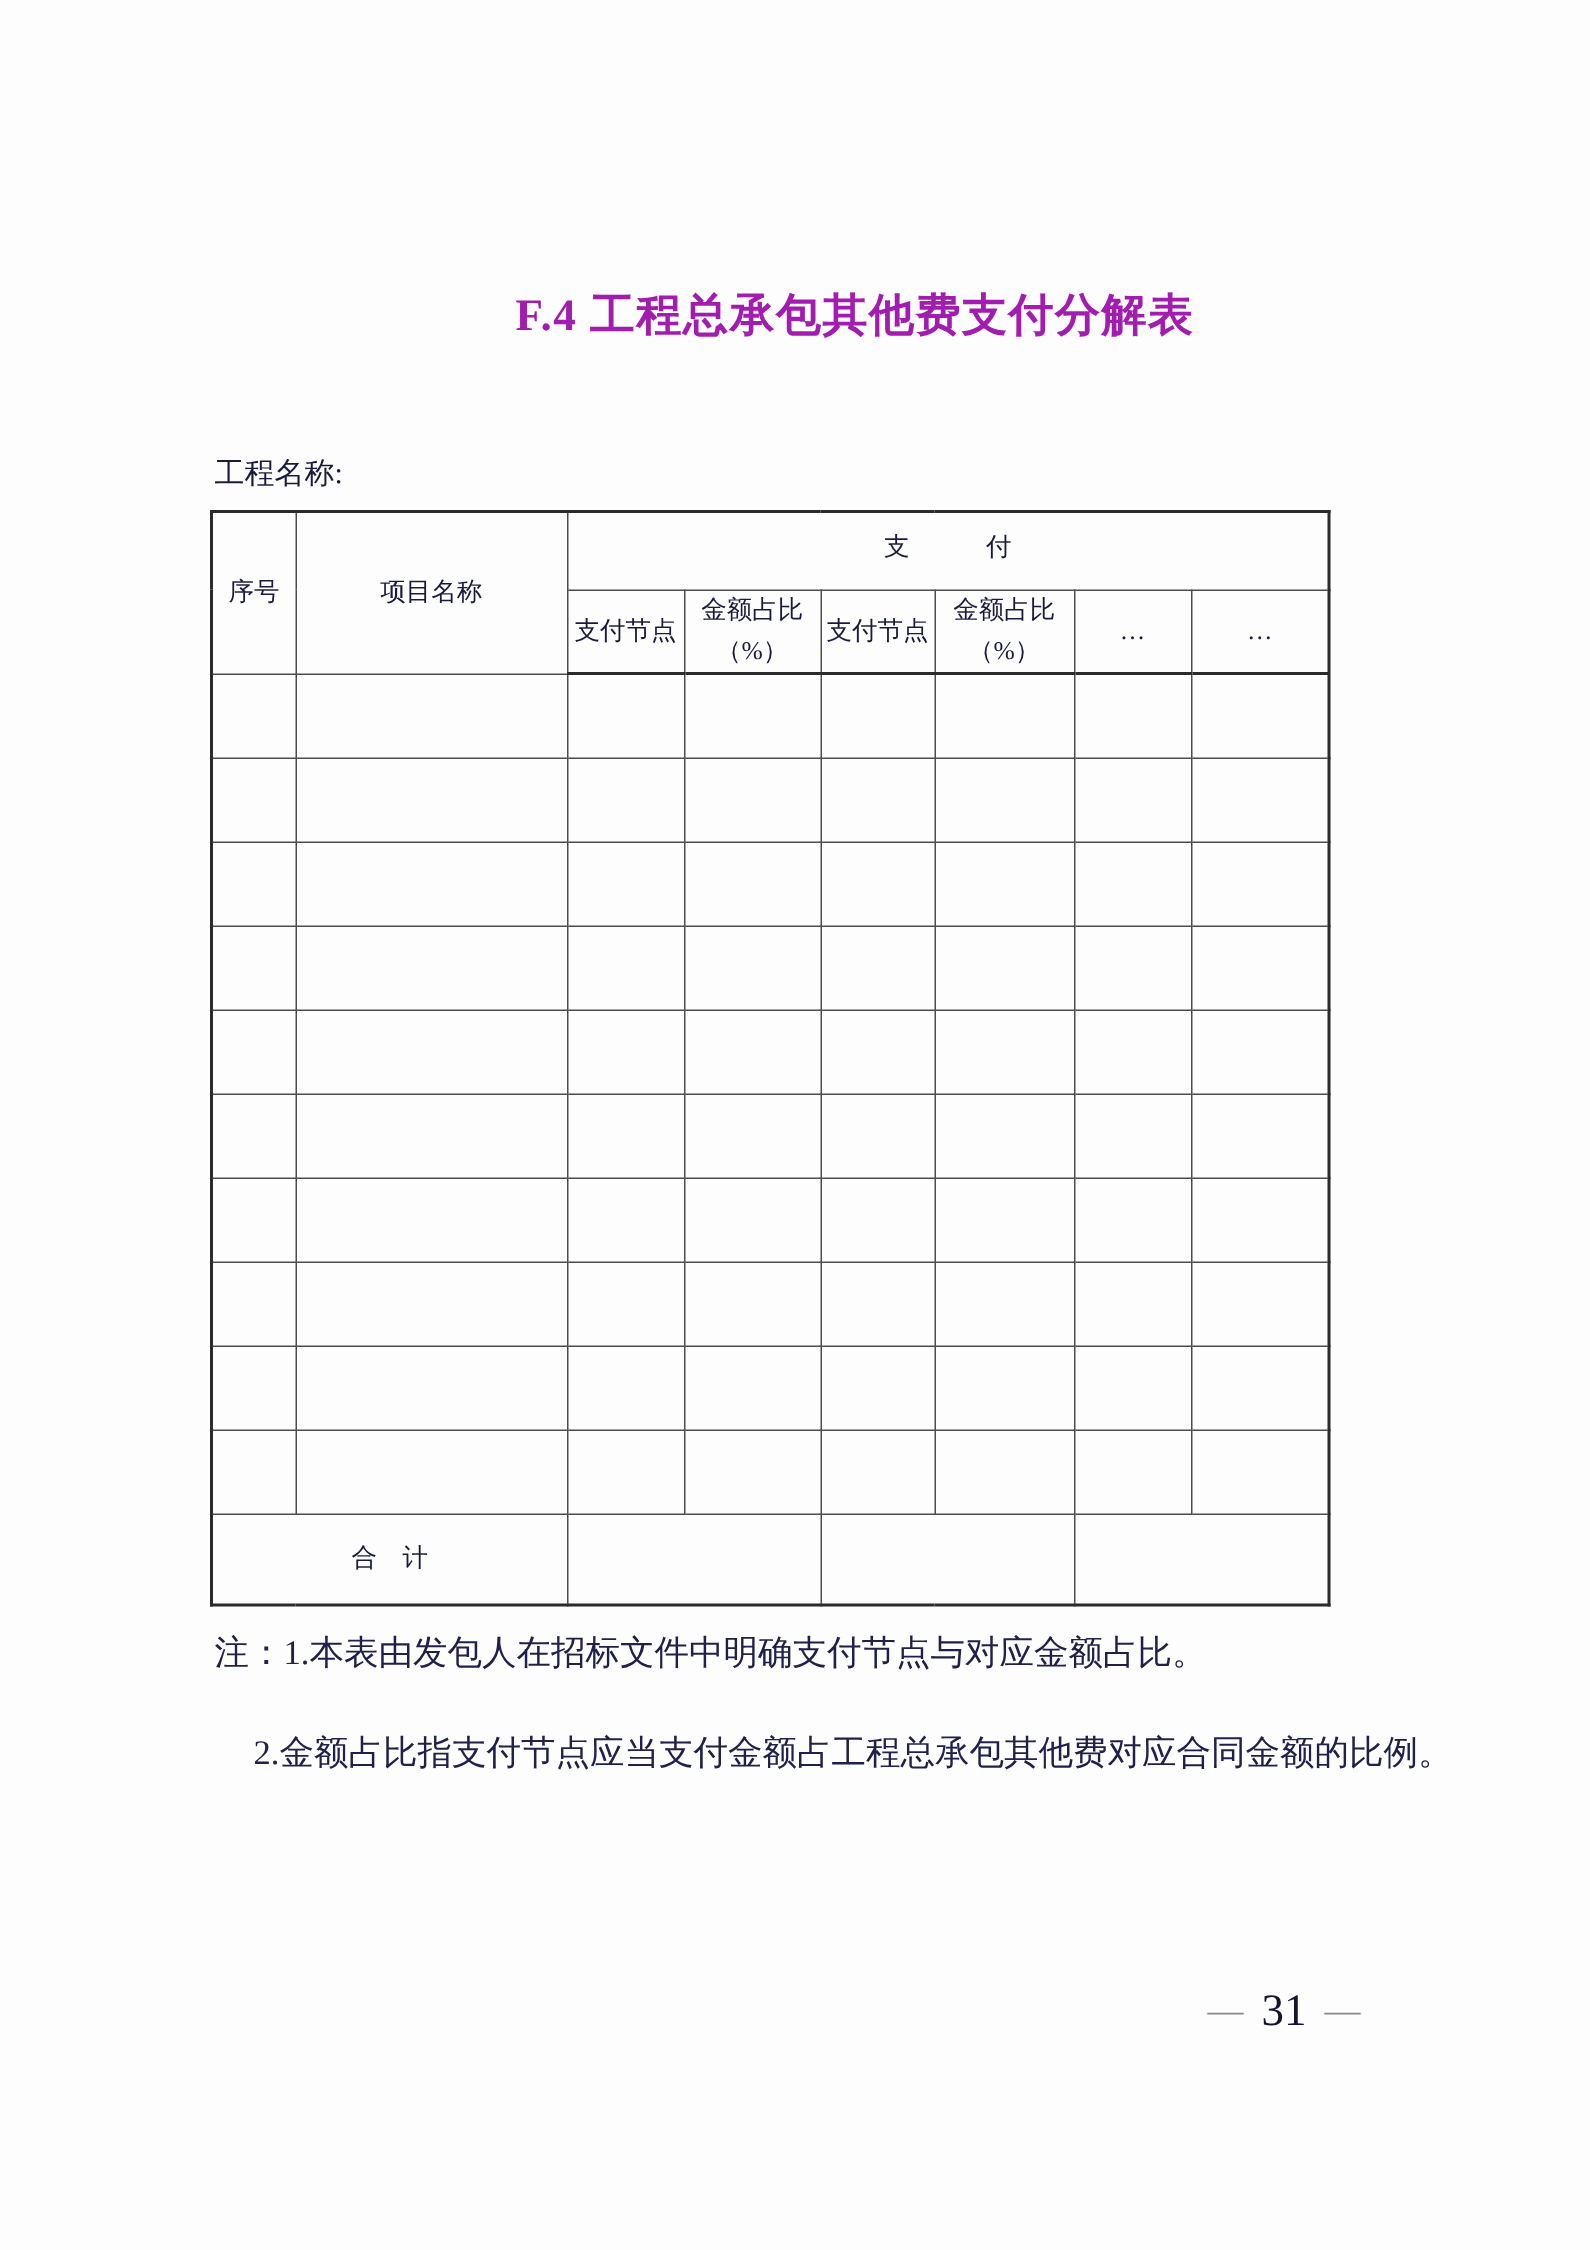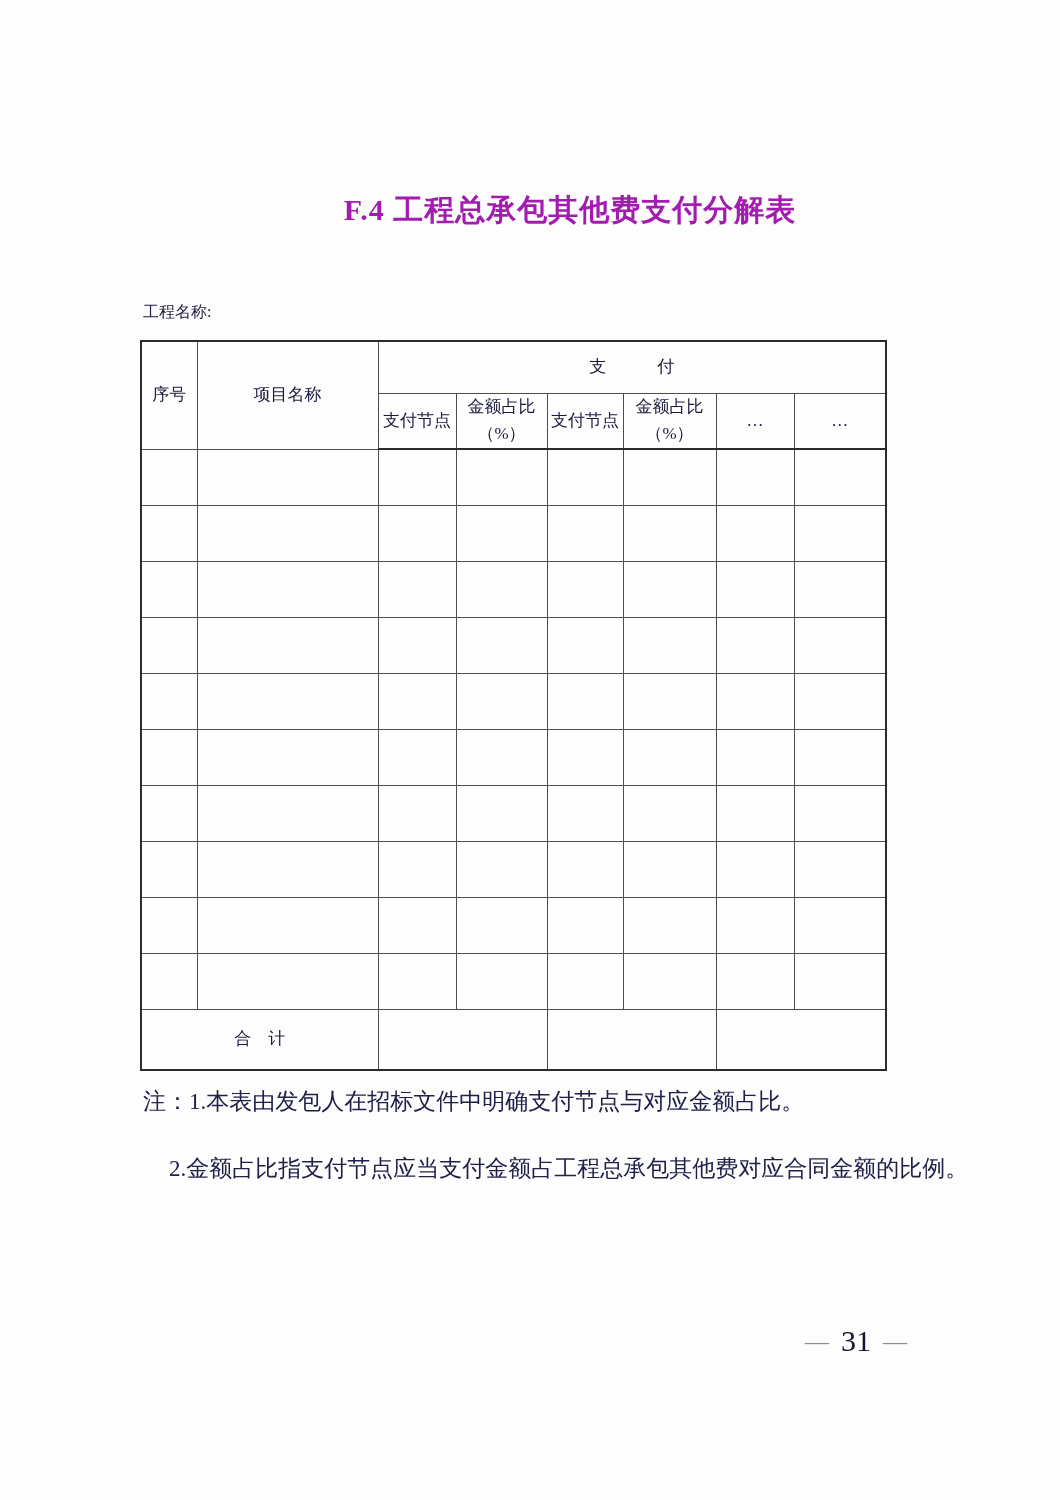--- a/index.html
+++ b/index.html
@@ -25,21 +25,21 @@
     font-weight: bold;
     letter-spacing: 1px;
     color: #a21caf;
     white-space: pre;
     margin-left: 40px;
   }
   .project-label {
     position: absolute;
     top: 302px;
     left: 143px;
-    font-size: 16px;
+    font-size: 20px;
     color: #1a1a3c;
   }
   .table-wrap {
     position: absolute;
     top: 340px;
     left: 140px;
     width: 745px;
   }
   table.pay-table {
     width: 745px;
@@ -59,21 +59,21 @@
     white-space: pre-line;
     line-height: 1.55;
   }
   table.pay-table thead tr.sub-header-row th {
     border-bottom: 2px solid #2b2b2b;
   }
   tr.group-header-row { height: 52px; }
   tr.sub-header-row   { height: 56px; }
   tr.body-row         { height: 56px; }
   tr.total-row        { height: 61px; }
-  .payment-group-cell { font-size: 18px; }
+  .payment-group-cell { font-size: 18px; font-family: Liberation Mono, monospace; }
   .total-label-cell   { font-size: 18px; margin-top: 32px; }
   .notes {
     position: absolute;
     left: 143px;
     top: 1086px;
     width: 780px;
     font-size: 23px;
     color: #20204a;
   }
   .note-line-1 { white-space: nowrap; }

